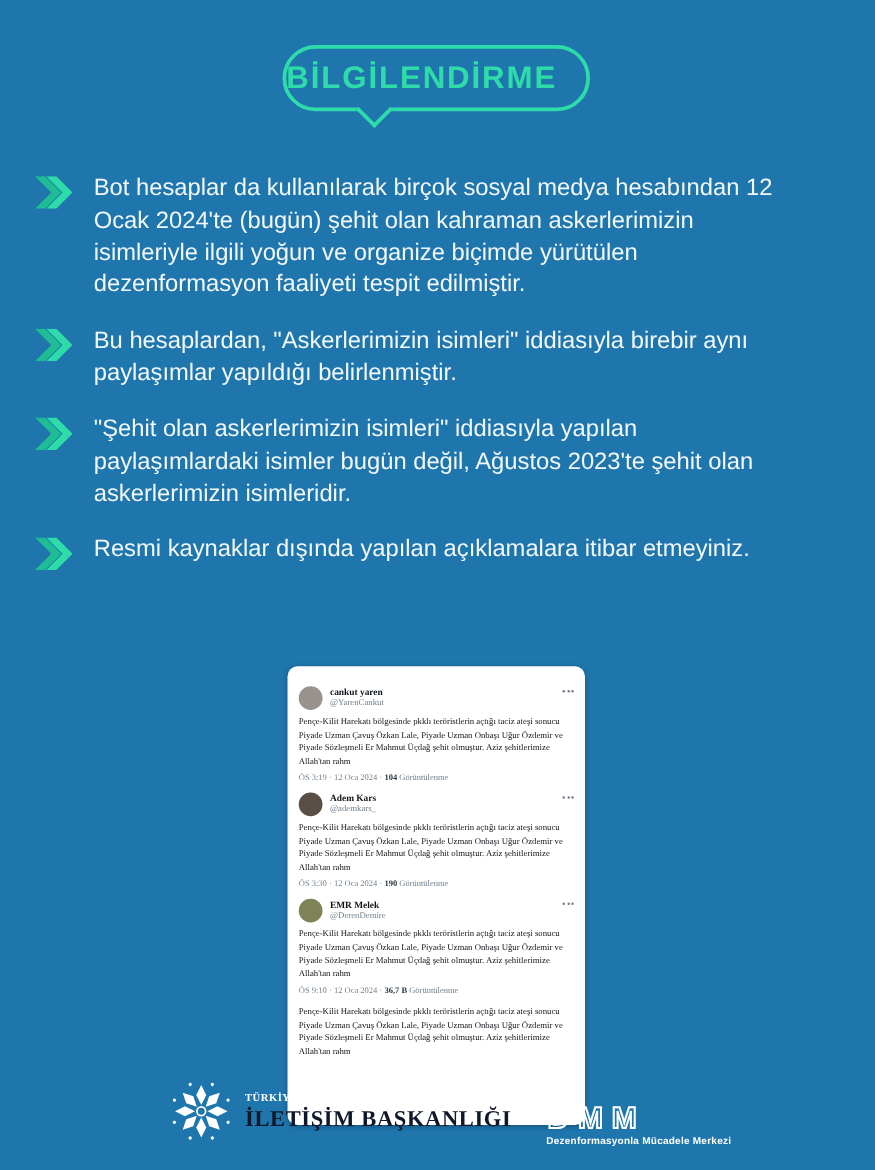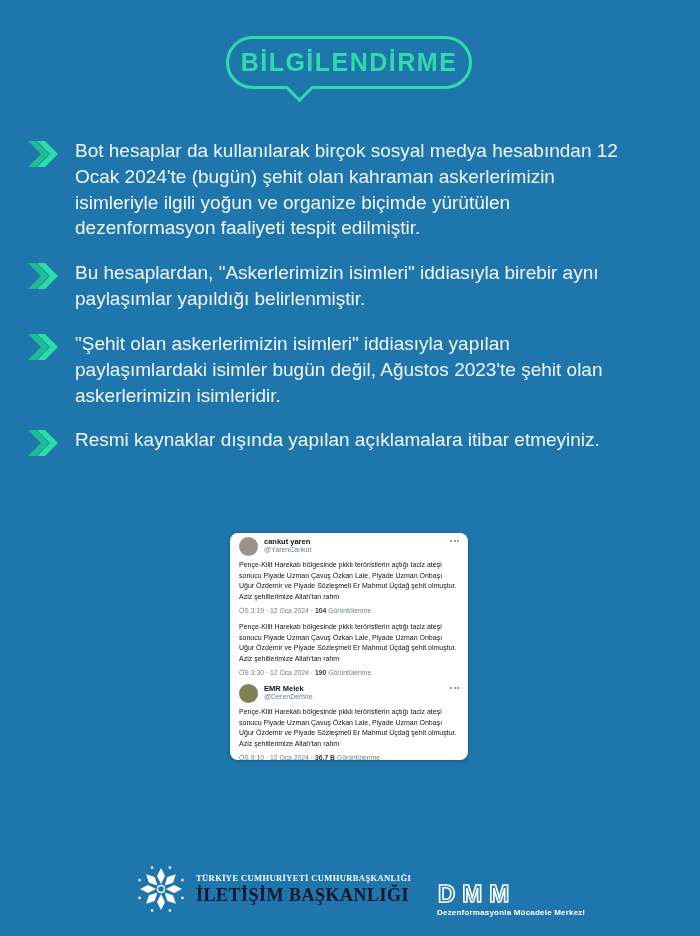--- a/index.html
+++ b/index.html
@@ -6,37 +6,37 @@
     --background:#1E76AD; --accent:#2EDCA9; --accent-dark:#1FBD93;
     --text:#F2F7FA; --card-bg:#FFFFFF; --tweet-text:#0F1419; --tweet-muted:#73808C;
   }
   *{margin:0;padding:0;box-sizing:border-box;}
   html,body{width:700px;height:936px;}
   body{font-family:"Liberation Sans",sans-serif;background:var(--background);position:relative;overflow:hidden;}
 
   
   .badge{position:absolute;left:226px;top:36px;width:246px;height:53px;
     border:3.5px solid var(--accent);border-radius:27px;
-    display:flex;align-items:center;justify-content:center;}
+    display:flex;align-items:center;justify-content:flex-start;}
   .badge-label{color:var(--accent);font-weight:bold;font-size:25px;letter-spacing:1.5px;}
   .badge-tail{position:absolute;left:60px;bottom:-12px;width:21px;height:21px;
     background:var(--background);border-right:3.5px solid var(--accent);
     border-bottom:3.5px solid var(--accent);transform:rotate(45deg);}
 
   
   .bullets{position:absolute;left:28px;top:138px;width:640px;display:flex;flex-direction:column;gap:19px;}
   .bullet{display:flex;gap:17px;align-items:flex-start;}
   .chev{flex:none;margin-top:3px;}
   .chev-a{fill:var(--accent-dark);} .chev-b{fill:var(--accent);}
   .bullet p{font-size:19px;line-height:1.36;color:var(--text);max-width:568px;}
 
   
-  .card{position:absolute;left:230px;top:533px;width:238px;height:227px;
-    background:var(--card-bg);border-radius:8px;padding:4px 9px 6px;
-    box-shadow:0 1px 4px rgba(0,0,0,.25);overflow:hidden;}
+  .card{position:absolute;left:230px;top:533px;width:238px;height:367px;
+    background:var(--card-bg);border-radius:8px;padding:16px 9px 6px;
+    box-shadow:0 1px 4px rgba(0,0,0,.25);overflow:hidden;font-family:Liberation Serif, serif;}
   .tweet + .tweet{margin-top:8px;}
   .t-head{display:flex;gap:6px;align-items:flex-start;}
   .avatar{flex:none;width:19px;height:19px;border-radius:50%;background:#999;}
   .t-id{display:flex;flex-direction:column;}
   .t-name{font-size:7.5px;font-weight:bold;color:var(--tweet-text);line-height:9px;}
   .t-handle{font-size:7px;color:var(--tweet-muted);line-height:8.5px;}
   .t-more{margin-left:auto;display:flex;gap:1.5px;padding-top:3px;}
   .t-more i{width:2px;height:2px;border-radius:50%;background:var(--tweet-muted);}
   .t-body{margin:4px 0 5px;font-size:7px;line-height:1.5;color:var(--tweet-text);}
   .t-meta{font-size:6.8px;color:var(--tweet-muted);}
@@ -102,20 +102,32 @@
           <i></i>
           <i></i>
           <i></i>
         </span>
     </div>
     <p class="t-body">Pençe-Kilit Harekatı bölgesinde pkklı teröristlerin açtığı taciz ateşi sonucu Piyade Uzman Çavuş Özkan Lale, Piyade Uzman Onbaşı Uğur Özdemir ve Piyade Sözleşmeli Er Mahmut Üçdağ şehit olmuştur. Aziz şehitlerimize Allah'tan rahm</p>
     <p class="t-meta"><span>ÖS 3:19 · 12 Oca 2024 · </span><b>104</b><span> Görüntülenme</span></p>
   </div>
 
   <div class="tweet">
+    <div class="t-head">
+      <span class="avatar" style="background: rgb(90, 79, 70);"></span>
+      <div class="t-id">
+        <span class="t-name">Adem Kars</span>
+        <span class="t-handle">@ademkars_</span>
+      </div>
+      <span class="t-more">
+          <i></i>
+          <i></i>
+          <i></i>
+        </span>
+    </div>
     <p class="t-body">Pençe-Kilit Harekatı bölgesinde pkklı teröristlerin açtığı taciz ateşi sonucu Piyade Uzman Çavuş Özkan Lale, Piyade Uzman Onbaşı Uğur Özdemir ve Piyade Sözleşmeli Er Mahmut Üçdağ şehit olmuştur. Aziz şehitlerimize Allah'tan rahm</p>
     <p class="t-meta"><span>ÖS 3:30 · 12 Oca 2024 · </span><b>190</b><span> Görüntülenme</span></p>
   </div>
 
   <div class="tweet">
     <div class="t-head">
       <span class="avatar" style="background: rgb(125, 130, 87);"></span>
       <div class="t-id">
         <span class="t-name">EMR Melek</span>
         <span class="t-handle">@DerenDemire</span>

